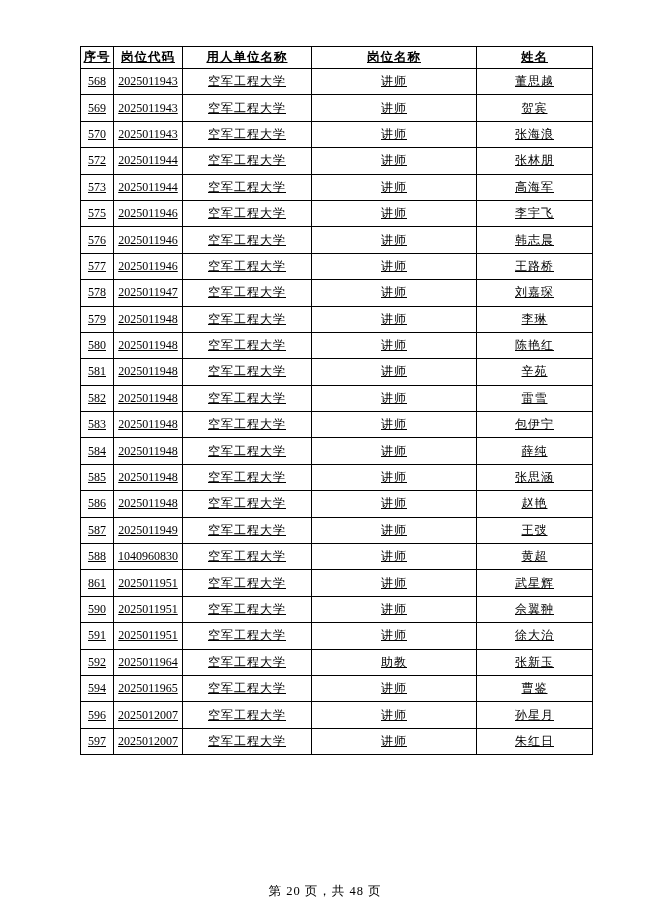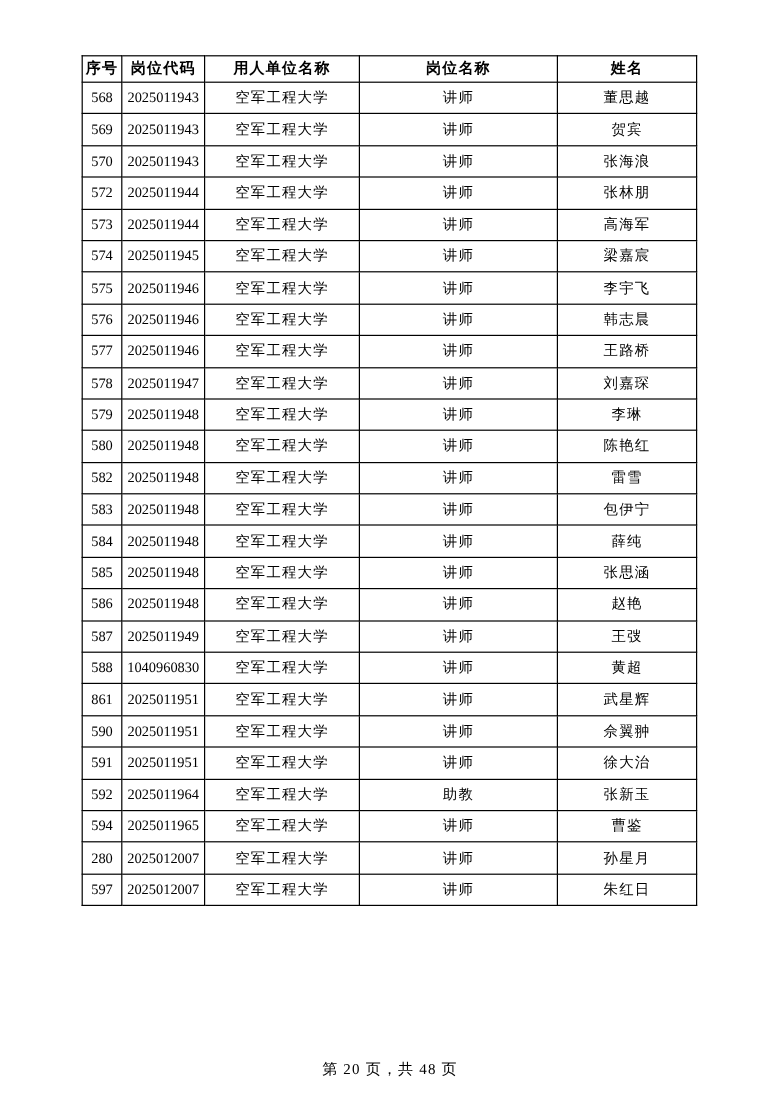--- a/index.html
+++ b/index.html
@@ -11,25 +11,26 @@
     position: relative;
     width: 650px;
     height: 919px;
     background: #ffffff;
     color: #000000;
     font-family: "Liberation Serif", "DejaVu Serif", serif;
     overflow: hidden;
   }
   table.position-table {
     position: absolute;
-    left: 68px;
+    left: 80px;
     top: 46px;
     width: 512px;
     border-collapse: collapse;
     table-layout: fixed;
+    text-decoration: underline;
   }
   .position-table th,
   .position-table td {
     border: 1px solid #000000;
     text-align: center;
     vertical-align: middle;
     padding: 0;
     font-size: 12px;
     white-space: nowrap;
     overflow: hidden;
@@ -111,27 +112,20 @@
           <td>张林朋</td>
         </tr>
         <tr>
           <td class="num">573</td>
           <td class="num">2025011944</td>
           <td>空军工程大学</td>
           <td>讲师</td>
           <td>高海军</td>
         </tr>
         <tr>
-          <td class="num">574</td>
-          <td class="num">2025011945</td>
-          <td>空军工程大学</td>
-          <td>讲师</td>
-          <td>梁嘉宸</td>
-        </tr>
-        <tr>
           <td class="num">575</td>
           <td class="num">2025011946</td>
           <td>空军工程大学</td>
           <td>讲师</td>
           <td>李宇飞</td>
         </tr>
         <tr>
           <td class="num">576</td>
           <td class="num">2025011946</td>
           <td>空军工程大学</td>
@@ -160,20 +154,27 @@
           <td>李琳</td>
         </tr>
         <tr>
           <td class="num">580</td>
           <td class="num">2025011948</td>
           <td>空军工程大学</td>
           <td>讲师</td>
           <td>陈艳红</td>
         </tr>
         <tr>
+          <td class="num">581</td>
+          <td class="num">2025011948</td>
+          <td>空军工程大学</td>
+          <td>讲师</td>
+          <td>辛苑</td>
+        </tr>
+        <tr>
           <td class="num">582</td>
           <td class="num">2025011948</td>
           <td>空军工程大学</td>
           <td>讲师</td>
           <td>雷雪</td>
         </tr>
         <tr>
           <td class="num">583</td>
           <td class="num">2025011948</td>
           <td>空军工程大学</td>
@@ -244,21 +245,21 @@
           <td>张新玉</td>
         </tr>
         <tr>
           <td class="num">594</td>
           <td class="num">2025011965</td>
           <td>空军工程大学</td>
           <td>讲师</td>
           <td>曹鉴</td>
         </tr>
         <tr>
-          <td class="num">280</td>
+          <td class="num">596</td>
           <td class="num">2025012007</td>
           <td>空军工程大学</td>
           <td>讲师</td>
           <td>孙星月</td>
         </tr>
         <tr>
           <td class="num">597</td>
           <td class="num">2025012007</td>
           <td>空军工程大学</td>
           <td>讲师</td>

